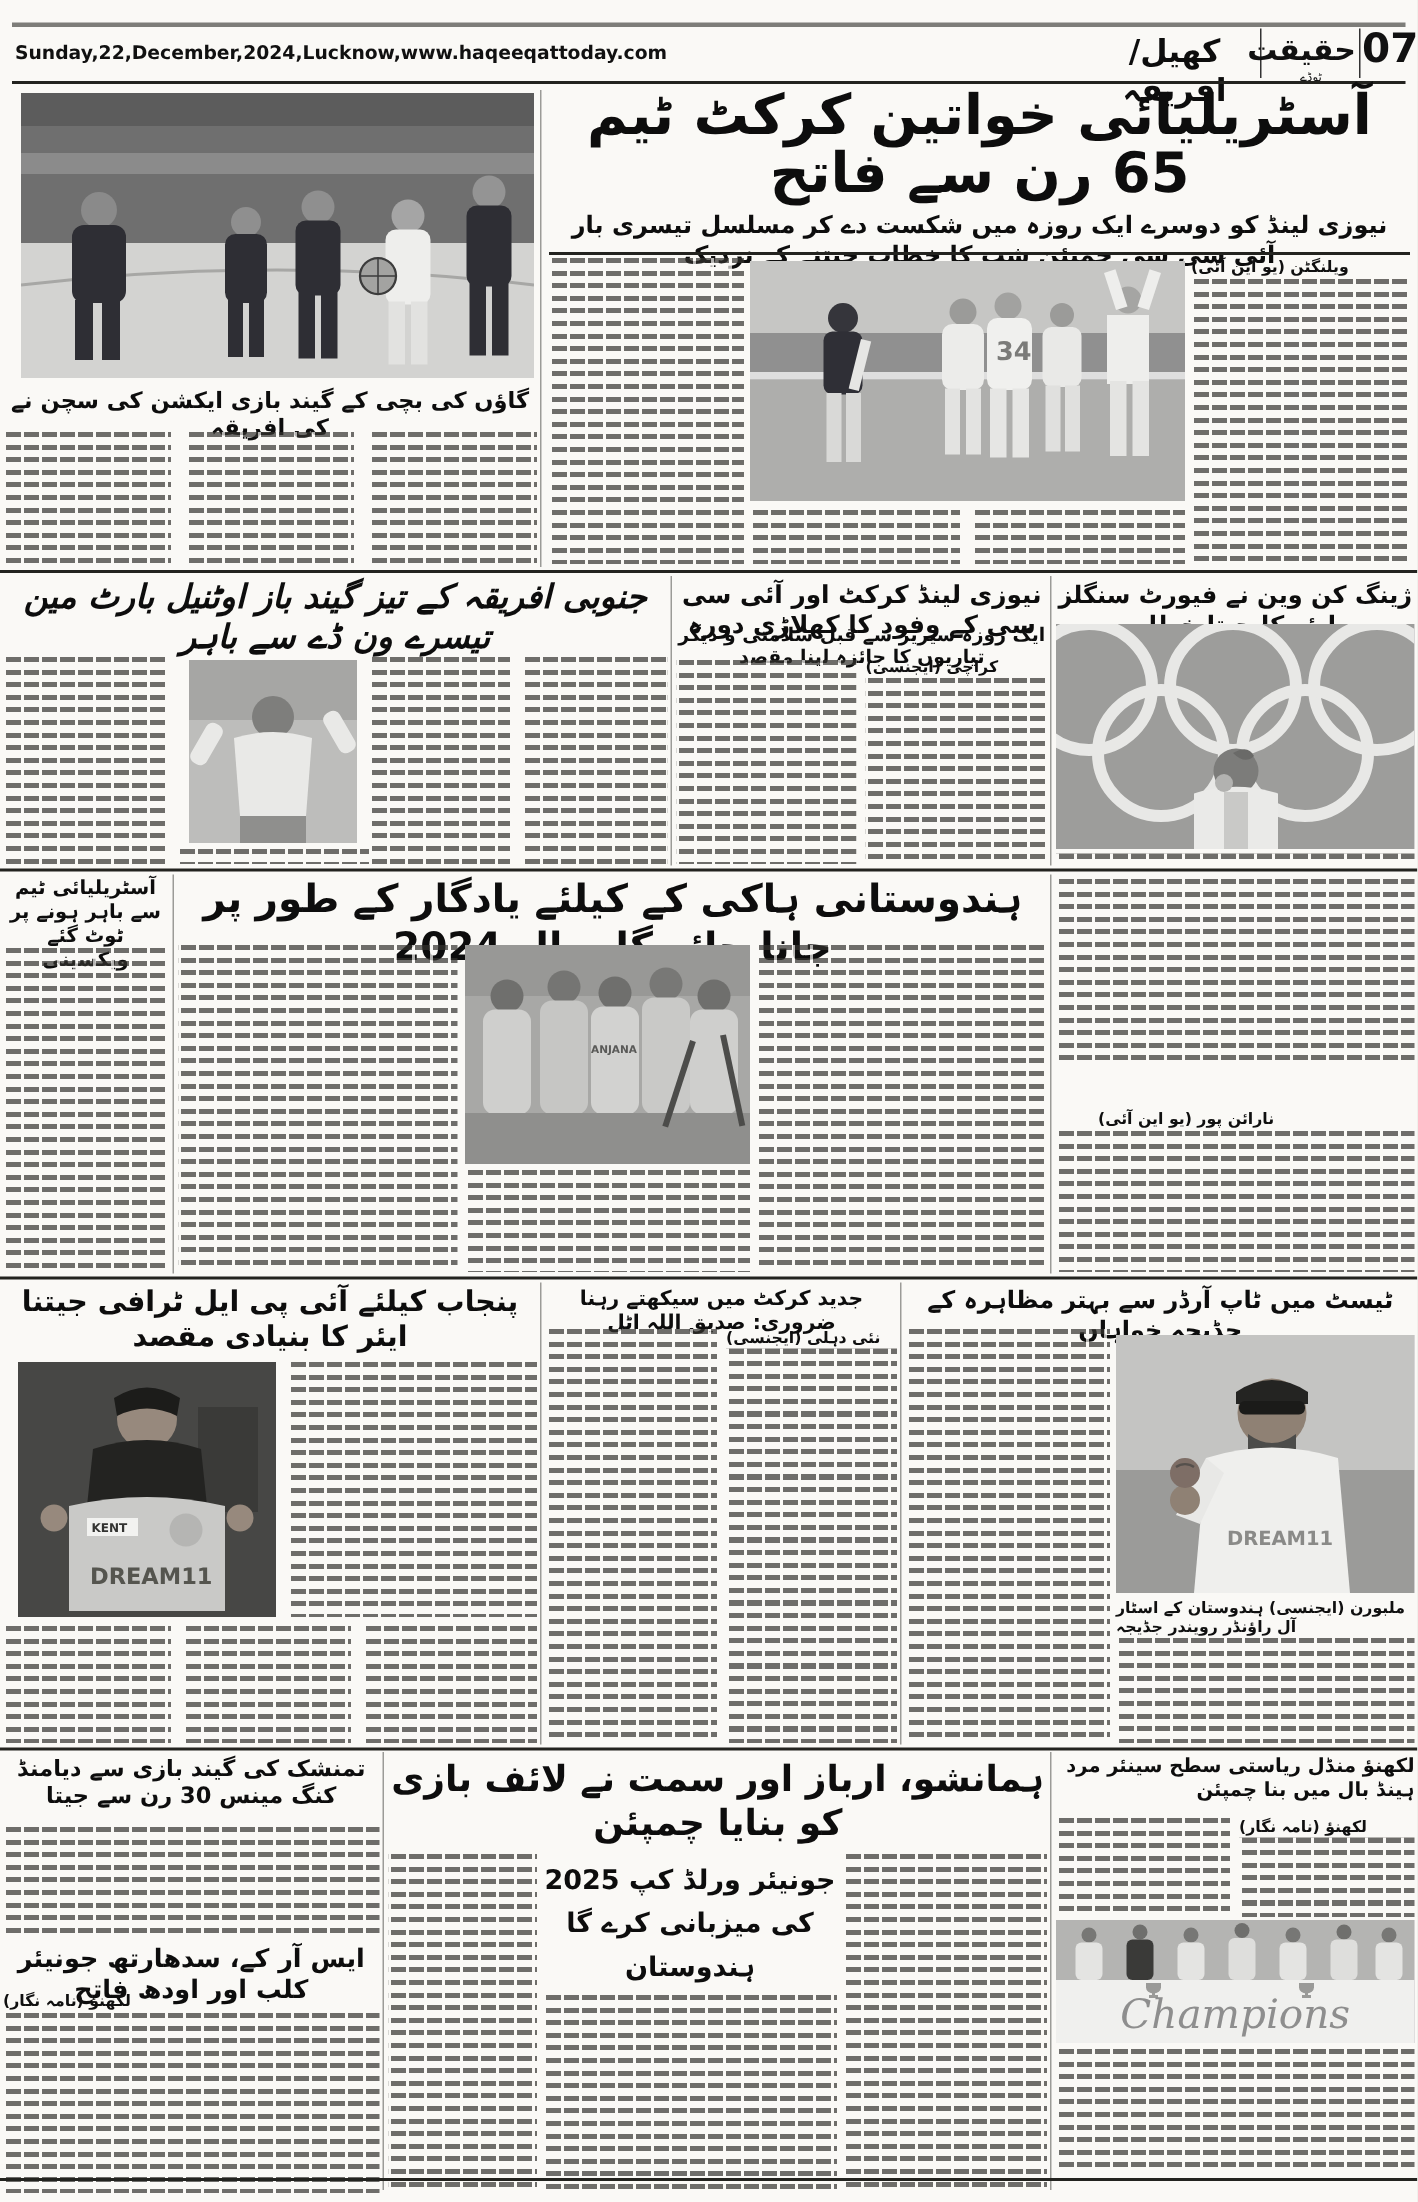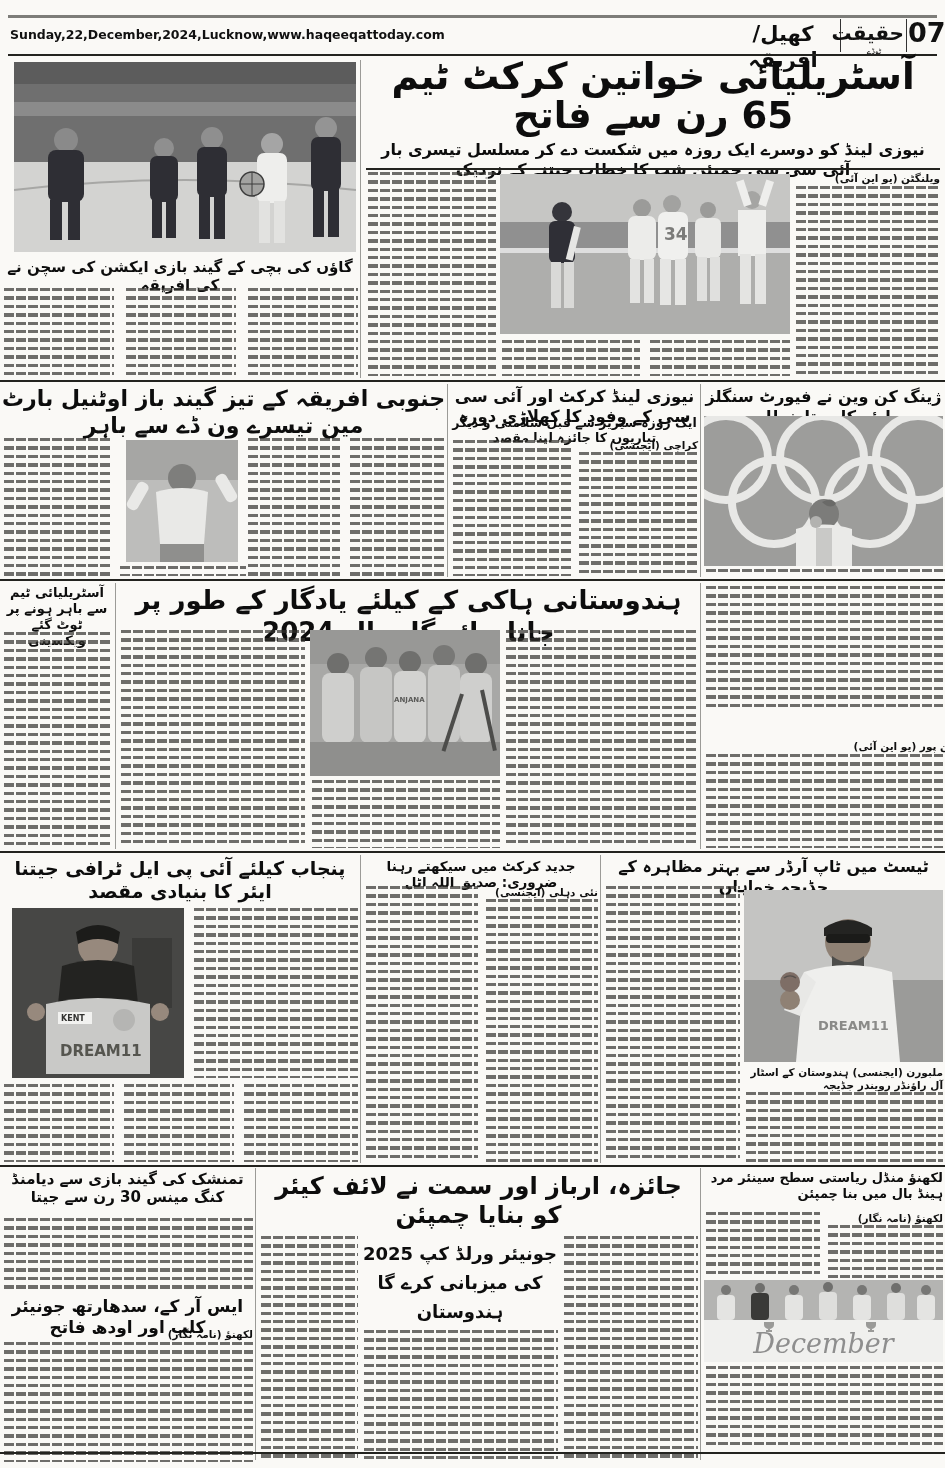--- a/index.html
+++ b/index.html
@@ -11,21 +11,21 @@
   .hl-r{text-align:right;}
   .greek{background-image:
       repeating-linear-gradient(90deg,#faf9f6 0 2px,transparent 2px 16px),
       repeating-linear-gradient(180deg,#34332f 0 4px,transparent 4px 9.6px);
       opacity:.7;}
   .greek.sm{background-image:
       repeating-linear-gradient(90deg,#faf9f6 0 2px,transparent 2px 12px),
       repeating-linear-gradient(180deg,#34332f 0 3.4px,transparent 3.4px 8.4px);}
   .vd{width:1px;background:#9b9b97;}
   .hr{background:#23231f;}
-  .dateline{font-weight:bold;font-size:10.5px;direction:rtl;text-align:right;color:#101010;line-height:1.2;}
+  .dateline{font-weight:bold;font-size:10.5px;direction:rtl;text-align:left;color:#101010;line-height:1.2;}
   .photo{overflow:hidden;background:#b9b9b9;}
   .photo svg{display:block;}
   .champ-script{font-family:"DejaVu Serif",serif;font-style:italic;color:#8e8e8e;}
 </style>
 </head>
 <body>
 
 <div id="page">
 
   <div class="abs" style="left:8px;top:15px;width:929px;height:3px;background:#7d7d79;"></div>
@@ -124,21 +124,21 @@
     </svg>
   </div>
   <div class="abs dateline" style="left:794px;top:172px;width:146px;">ویلنگٹن (یو این آئی)</div>
   <div class="abs greek sm" style="left:794px;top:186px;width:146px;height:190px;"></div>
   <div class="abs greek sm" style="left:366px;top:172px;width:130px;height:204px;"></div>
   <div class="abs greek sm" style="left:500px;top:340px;width:140px;height:36px;"></div>
   <div class="abs greek sm" style="left:648px;top:340px;width:142px;height:36px;"></div>
 
   <div class="abs hr" style="left:0px;top:380px;width:945px;height:2px;"></div>
 
-  <div class="abs hl" style="left:2px;top:386px;width:443px;height:46px;font-size:22px;">جنوبی افریقہ کے تیز گیند باز اوٹنیل بارٹ مین تیسرے ون ڈے سے باہر</div>
+  <div class="abs hl" style="left:2px;top:386px;width:443px;height:46px;font-size:22px;font-style:italic;">جنوبی افریقہ کے تیز گیند باز اوٹنیل بارٹ مین تیسرے ون ڈے سے باہر</div>
   <div class="abs greek sm" style="left:2px;top:438px;width:110px;height:138px;"></div>
   <div class="abs photo" style="left:126px;top:440px;width:112px;height:122px;">
     <svg width="112" height="122" viewBox="0 0 112 122">
       <rect width="112" height="122" fill="#bdbdbb"></rect>
       <rect x="0" y="0" width="112" height="40" fill="#a6a6a4"></rect>
       <circle cx="56" cy="38" r="14" fill="#7e7e7c"></circle>
       <path d="M30 52 Q56 44 82 52 L78 104 H34 Z" fill="#e9e9e7"></path>
       <rect x="14" y="40" width="12" height="30" rx="5" fill="#e9e9e7" transform="rotate(30 14 40)"></rect>
       <rect x="86" y="32" width="12" height="30" rx="5" fill="#e9e9e7" transform="rotate(-30 98 32)"></rect>
       <rect x="34" y="104" width="44" height="18" fill="#8f8f8d"></rect>
@@ -268,21 +268,21 @@
 
   <div class="abs hr" style="left:0px;top:1165px;width:945px;height:2px;"></div>
 
   <div class="abs hl" style="left:2px;top:1170px;width:251px;height:42px;font-size:15px;">تمنشک کی گیند بازی سے دیامنڈ کنگ مینس 30 رن سے جیتا</div>
   <div class="abs greek sm" style="left:2px;top:1218px;width:251px;height:74px;"></div>
   <div class="abs hl" style="left:2px;top:1296px;width:251px;height:28px;font-size:17px;">ایس آر کے، سدھارتھ جونیئر کلب اور اودھ فاتح</div>
   <div class="abs dateline" style="left:2px;top:1328px;width:251px;">لکھنؤ (نامہ نگار)</div>
   <div class="abs greek sm" style="left:2px;top:1342px;width:251px;height:120px;"></div>
   <div class="abs vd" style="left:255px;top:1168px;height:292px;"></div>
 
-  <div class="abs hl" style="left:259px;top:1172px;width:439px;height:58px;font-size:24px;">جائزہ، ارباز اور سمت نے لائف کیئر کو بنایا چمپئن</div>
+  <div class="abs hl" style="left:259px;top:1172px;width:439px;height:58px;font-size:24px;">ہمانشو، ارباز اور سمت نے لائف بازی کو بنایا چمپئن</div>
   <div class="abs greek sm" style="left:562px;top:1236px;width:136px;height:226px;"></div>
   <div class="abs hl" style="left:362px;top:1240px;width:196px;height:84px;font-size:18px;line-height:1.6;">جونیئر ورلڈ کپ 2025 کی میزبانی کرے گا ہندوستان</div>
   <div class="abs greek sm" style="left:362px;top:1330px;width:196px;height:132px;"></div>
   <div class="abs greek sm" style="left:259px;top:1236px;width:99px;height:226px;"></div>
   <div class="abs vd" style="left:700px;top:1168px;height:292px;"></div>
 
   <div class="abs hl hl-r" style="left:704px;top:1170px;width:239px;height:38px;font-size:13px;">لکھنؤ منڈل ریاستی سطح سینئر مرد ہینڈ بال میں بنا چمپئن</div>
   <div class="abs dateline" style="left:826px;top:1212px;width:117px;">لکھنؤ (نامہ نگار)</div>
   <div class="abs greek sm" style="left:826px;top:1225px;width:117px;height:53px;"></div>
   <div class="abs greek sm" style="left:704px;top:1212px;width:116px;height:66px;"></div>
@@ -310,20 +310,20 @@
       <span style="position:absolute;left:58px;top:2px;width:20px;height:8px;">
         <svg width="14" height="10" viewBox="0 0 14 10">
             <path d="M2 0 h10 v3 a5 4 0 0 1 -10 0 z M6 6 h2 v2 h-2 z M4 8 h6 v2 h-6 z" fill="#9a9a98"></path>
           </svg>
       </span>
       <span style="position:absolute;left:160px;top:2px;width:20px;height:8px;">
         <svg width="14" height="10" viewBox="0 0 14 10">
             <path d="M2 0 h10 v3 a5 4 0 0 1 -10 0 z M6 6 h2 v2 h-2 z M4 8 h6 v2 h-6 z" fill="#9a9a98"></path>
           </svg>
       </span>
-      <span class="champ-script" style="position:absolute;left:0;top:8px;width:239px;font-size:27px;">December</span>
+      <span class="champ-script" style="position:absolute;left:0;top:8px;width:239px;font-size:27px;">Champions</span>
     </div>
   </div>
   <div class="abs greek sm" style="left:704px;top:1366px;width:239px;height:82px;"></div>
 
   <div class="abs hr" style="left:0px;top:1452px;width:945px;height:2px;"></div>
 
 </div>
 
 </body></html>

